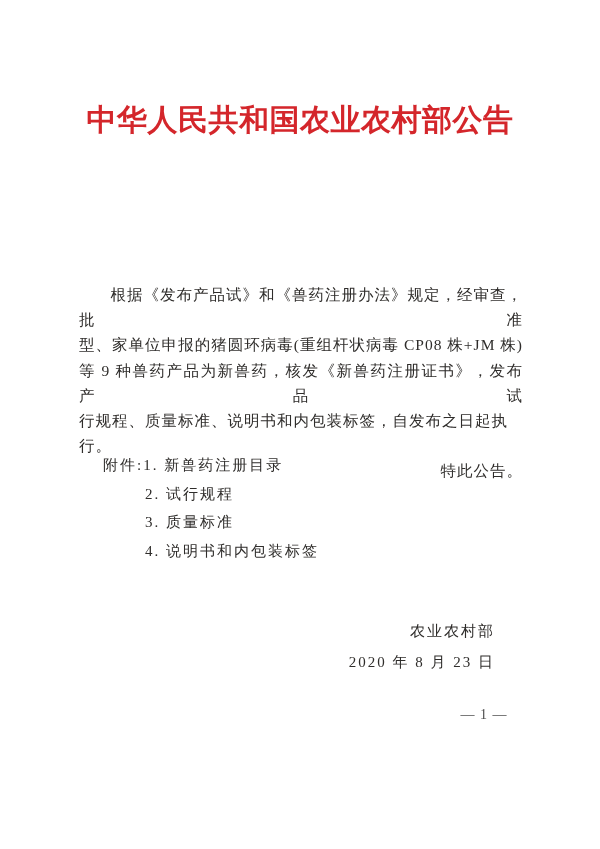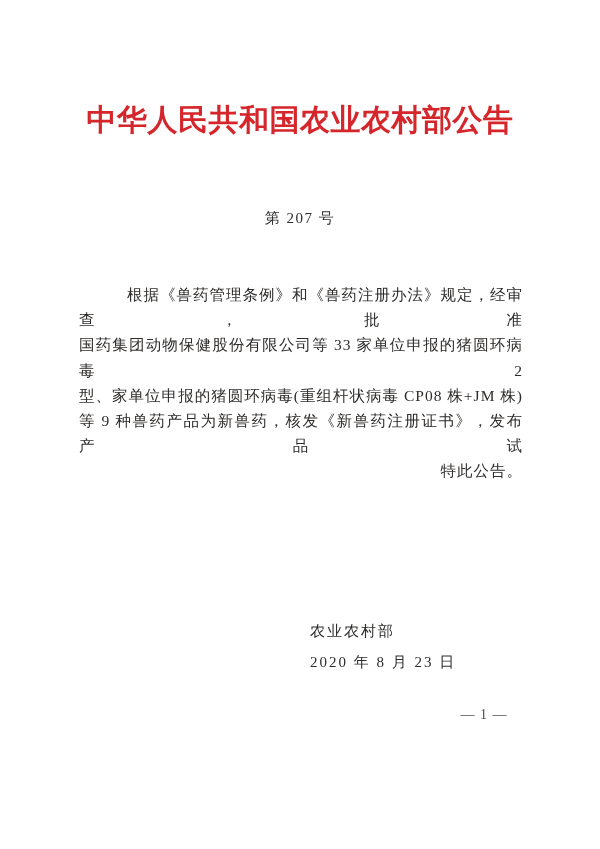--- a/index.html
+++ b/index.html
@@ -67,21 +67,21 @@
     color: #2f2d2b;
   }
   .att-item {
     margin-left: 42px;
   }
   .signature {
     position: absolute;
     top: 616px;
     left: 310px;
     width: 185px;
-    text-align: left;
+    text-align: right;
     font-size: 15px;
     letter-spacing: 2px;
     line-height: 31px;
     color: #2f2d2b;
   }
   .page-number {
     position: absolute;
     top: 707px;
     left: 434px;
     width: 100px;
@@ -91,30 +91,37 @@
     color: #4c4c4c;
   }
 </style>
 </head>
 <body>
 
 <div class="page">
 
   <h1 class="title">中华人民共和国农业农村部公告</h1>
 
-  <div class="doc-number">第 207 号</div>
 
   <div class="body-block">
-    <div class="body-line just indent">根据《兽药管理条例》和《兽药注册办法》规定，经审查，批准</div>
-    <div class="body-line just">国药集团动物保健股份有限公司等 33 家单位申报的猪圆环病毒 2</div>
+    <div class="body-line just indent">根据《发布产品试》和《兽药注册办法》规定，经审查，批准</div>
     <div class="body-line just">型、家单位申报的猪圆环病毒(重组杆状病毒 CP08 株+JM 株)</div>
     <div class="body-line just">等 9 种兽药产品为新兽药，核发《新兽药注册证书》，发布产品试</div>
+    <div class="body-line">行规程、质量标准、说明书和内包装标签，自发布之日起执行。</div>
     <div class="body-line indent">特此公告。</div>
   </div>
 
+  <div class="attachments">
+    <div class="att-first">
+      <span>附件:</span><span>1. 新兽药注册目录</span>
+    </div>
+    <div class="att-item">2. 试行规程</div>
+    <div class="att-item">3. 质量标准</div>
+    <div class="att-item">4. 说明书和内包装标签</div>
+  </div>
 
   <div class="signature">
     <div>农业农村部</div>
     <div>2020 年 8 月 23 日</div>
   </div>
 
   <div class="page-number">— 1 —</div>
 
 </div>
 

